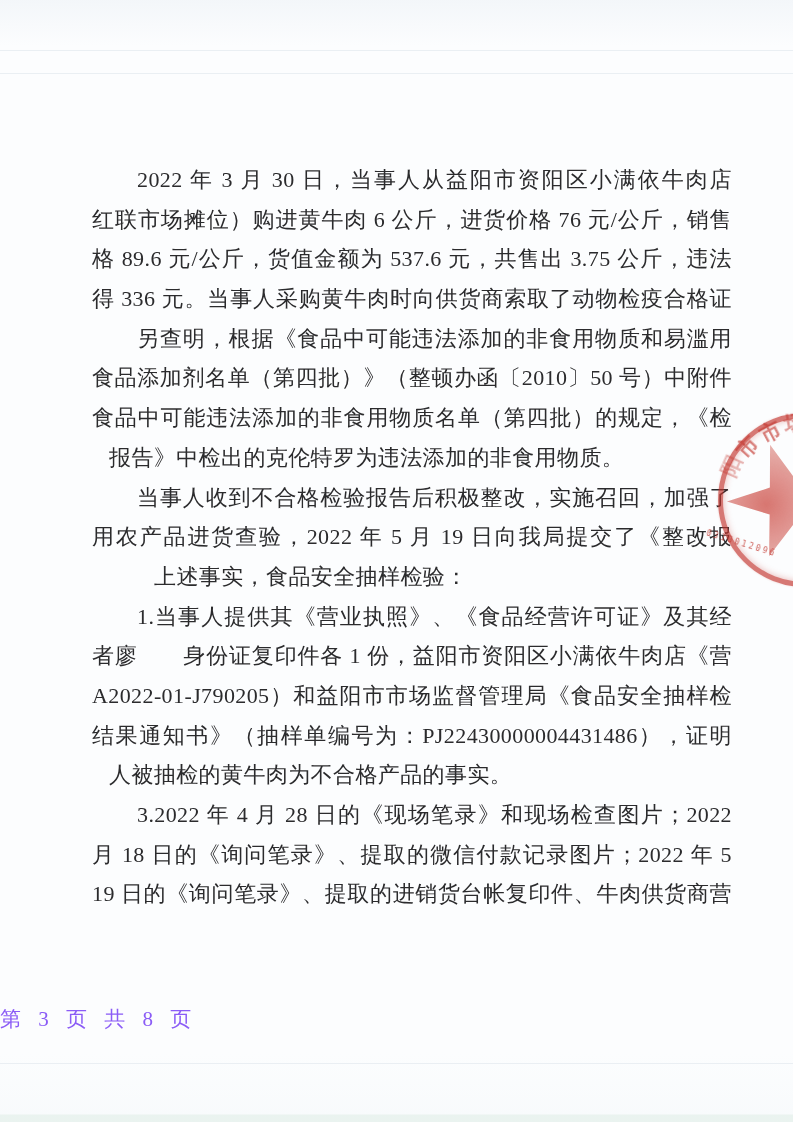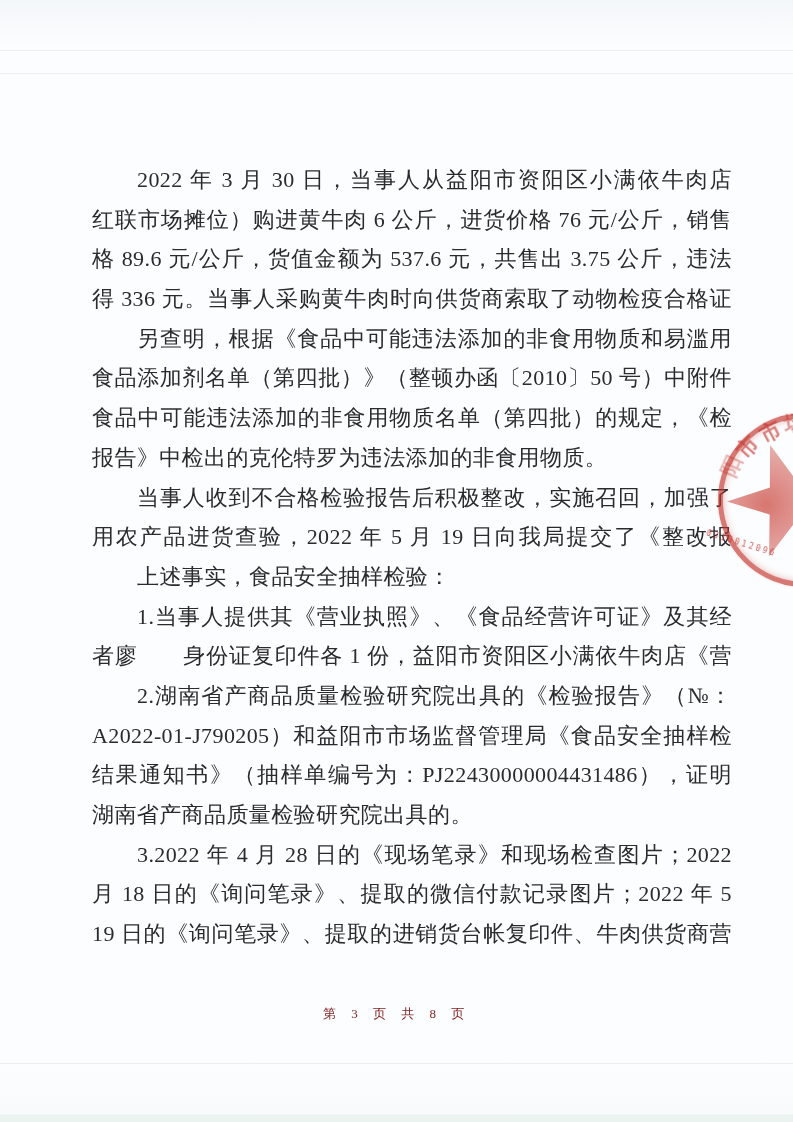--- a/index.html
+++ b/index.html
@@ -24,27 +24,27 @@
     position:absolute;left:92px;top:160px;width:640px;
     color:#2b2b2d;
   }
   .line{
     height:39.7px;line-height:39.7px;
     font-size:22px;letter-spacing:0.4px;
     text-align:justify;text-align-last:justify;
     white-space:normal;overflow:hidden;
   }
   .line.indent{padding-left:45px;}
-  .line.short{text-align-last:left;}
+  .line.short{text-align-last:left;margin-left:17px;}
 
   .footer{
     position:absolute;left:0;top:1005px;width:100%;
-    text-align:center;
-    font-size:13px;letter-spacing:6px;
-    color:#7f1d1d;
+    text-align:left;
+    font-size:21px;letter-spacing:6px;
+    color:#8b5cf6;
   }
 
   
   .seal{position:absolute;left:0;top:0;width:100%;height:100%;pointer-events:none;}
   .seal-ring{
     position:absolute;left:718px;top:413px;
     width:164px;height:164px;border-radius:50%;
     border:5px solid rgba(195,52,44,0.66);
     box-shadow:inset 0 0 7px rgba(195,52,44,0.35), 0 0 2px rgba(195,52,44,0.25);
     filter:blur(0.4px);
@@ -88,24 +88,23 @@
       <div class="line">得 336 元。当事人采购黄牛肉时向供货商索取了动物检疫合格证明。</div>
       <div class="line indent">另查明，根据《食品中可能违法添加的非食用物质和易滥用的</div>
       <div class="line">食品添加剂名单（第四批）》（整顿办函〔2010〕50 号）中附件 1 ：</div>
       <div class="line">食品中可能违法添加的非食用物质名单（第四批）的规定，《检验</div>
       <div class="line short">报告》中检出的克伦特罗为违法添加的非食用物质。</div>
       <div class="line indent">当事人收到不合格检验报告后积极整改，实施召回，加强了食</div>
       <div class="line">用农产品进货查验，2022 年 5 月 19 日向我局提交了《整改报告》。</div>
       <div class="line indent short">上述事实，食品安全抽样检验：</div>
       <div class="line indent">1.当事人提供其《营业执照》、《食品经营许可证》及其经营</div>
       <div class="line">者廖　　身份证复印件各 1 份，益阳市资阳区小满依牛肉店《营业</div>
-      <div class="line indent">2.湖南省产商品质量检验研究院出具的《检验报告》（№：</div>
       <div class="line">A2022-01-J790205）和益阳市市场监督管理局《食品安全抽样检验</div>
       <div class="line">结果通知书》（抽样单编号为：PJ22430000004431486），证明当事</div>
-      <div class="line short">湖南省产商品质量检验研究院出具的。</div>
+      <div class="line short">人被抽检的黄牛肉为不合格产品的事实。</div>
       <div class="line indent">3.2022 年 4 月 28 日的《现场笔录》和现场检查图片；2022 年 5</div>
       <div class="line">月 18 日的《询问笔录》、提取的微信付款记录图片；2022 年 5 月</div>
       <div class="line">19 日的《询问笔录》、提取的进销货台帐复印件、牛肉供货商营业</div>
     </div>
 
   <div class="footer">第 3 页 共 8 页</div>
 
   <div class="seal">
     <div class="seal-ring"></div>
     <div class="seal-star"></div>

